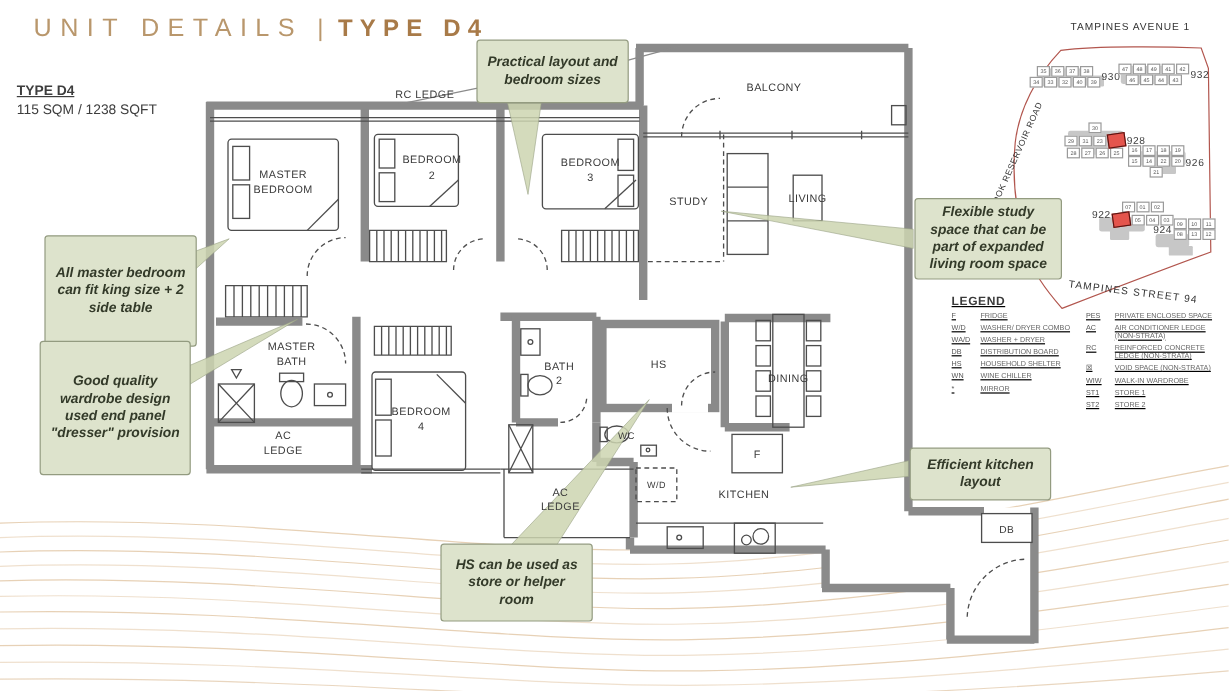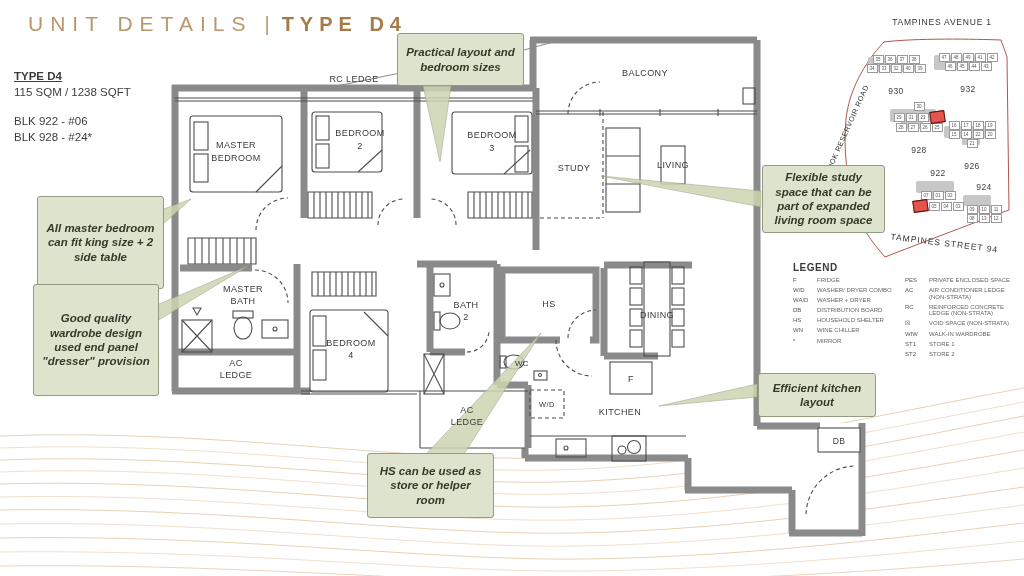--- a/index.html
+++ b/index.html
@@ -21,36 +21,36 @@
            font-style:italic;font-weight:bold;color:#333a29;font-size:11.5px;line-height:1.25;
            padding:4px 7px;box-sizing:border-box;}
   #co0{left:397px;top:33px;width:127px;height:53px;}
   #co1{left:37px;top:196px;width:127px;height:93px;}
   #co2{left:33px;top:284px;width:126px;height:112px;}
   #co3{left:762px;top:165px;width:123px;height:68px;}
   #co4{left:758px;top:373px;width:118px;height:44px;}
   #co5{left:367px;top:453px;width:127px;height:65px;}
   
   .sitemap-units{position:absolute;left:825px;top:10px;width:198px;height:255px;}
-  .map-block{position:absolute;display:flex;flex-direction:column;align-items:center;gap:13px;}
+  .map-block{position:absolute;display:flex;align-items:center;gap:1px;}
   .map-row{display:flex;justify-content:center;align-items:center;gap:1px;}
   .unit{display:inline-block;width:9px;height:7px;background:#fff;border:0.5px solid #9a9a9a;
         font-size:4.5px;line-height:7px;text-align:center;color:#555;}
   .unit.red{width:13px;height:10px;background:#e4554d;border:1px solid #5c1512;
             transform:rotate(-8deg);color:transparent;}
   .blk-num{font-size:8.5px;color:#3f3f3f;letter-spacing:0.5px;}
   #mb0{left:33px;top:45px;width:76px;}
   #mb1{left:107px;top:43px;width:72px;}
   #mb2{left:62px;top:92px;width:64px;}
   #mb3{left:115px;top:111px;width:64px;}
   #mb4{left:85px;top:158px;width:56px;}
   #mb5{left:136px;top:172px;width:46px;}
   .label-first .blk-num{order:-1;}
   
-  .legend{position:absolute;left:793px;top:262px;width:228px;}
+  .legend{position:absolute;left:793px;top:246px;width:228px;text-decoration:underline;}
   .lg-title{font-size:10px;font-weight:bold;color:#3a3a3a;letter-spacing:0.5px;margin-bottom:4px;}
   .lg-cols{display:flex;gap:12px;}
   .lg-col{display:flex;flex-direction:column;gap:3.5px;}
   .lg-row{display:flex;font-size:6px;color:#666;line-height:1.1;}
   .lg-key{width:24px;flex:none;color:#555;}
   .lg-desc{flex:1;}
 </style>
 </head>
 <body>
 
@@ -264,24 +264,20 @@
   </g>
 </svg>
 
 <div class="title">
   <span class="t1">UNIT DETAILS</span><span class="tsep">|</span><span class="t2">TYPE D4</span>
 </div>
 
 <div class="unit-info">
   <div class="ui-type">TYPE D4</div>
   <div>115 SQM / 1238 SQFT</div>
-  <div class="ui-blocks">
-    <div>BLK 922 - #06</div>
-    <div>BLK 928 - #24*</div>
-  </div>
 </div>
 
 <div class="callout" id="co0">Practical layout and bedroom sizes</div>
 <div class="callout" id="co1">All master bedroom can fit king size + 2 side table</div>
 <div class="callout" id="co2">Good quality wardrobe design used end panel "dresser" provision</div>
 <div class="callout" id="co3">Flexible study space that can be part of expanded living room space</div>
 <div class="callout" id="co4">Efficient kitchen layout</div>
 <div class="callout" id="co5">HS can be used as store or helper room</div>
 
 <div class="sitemap-units">

